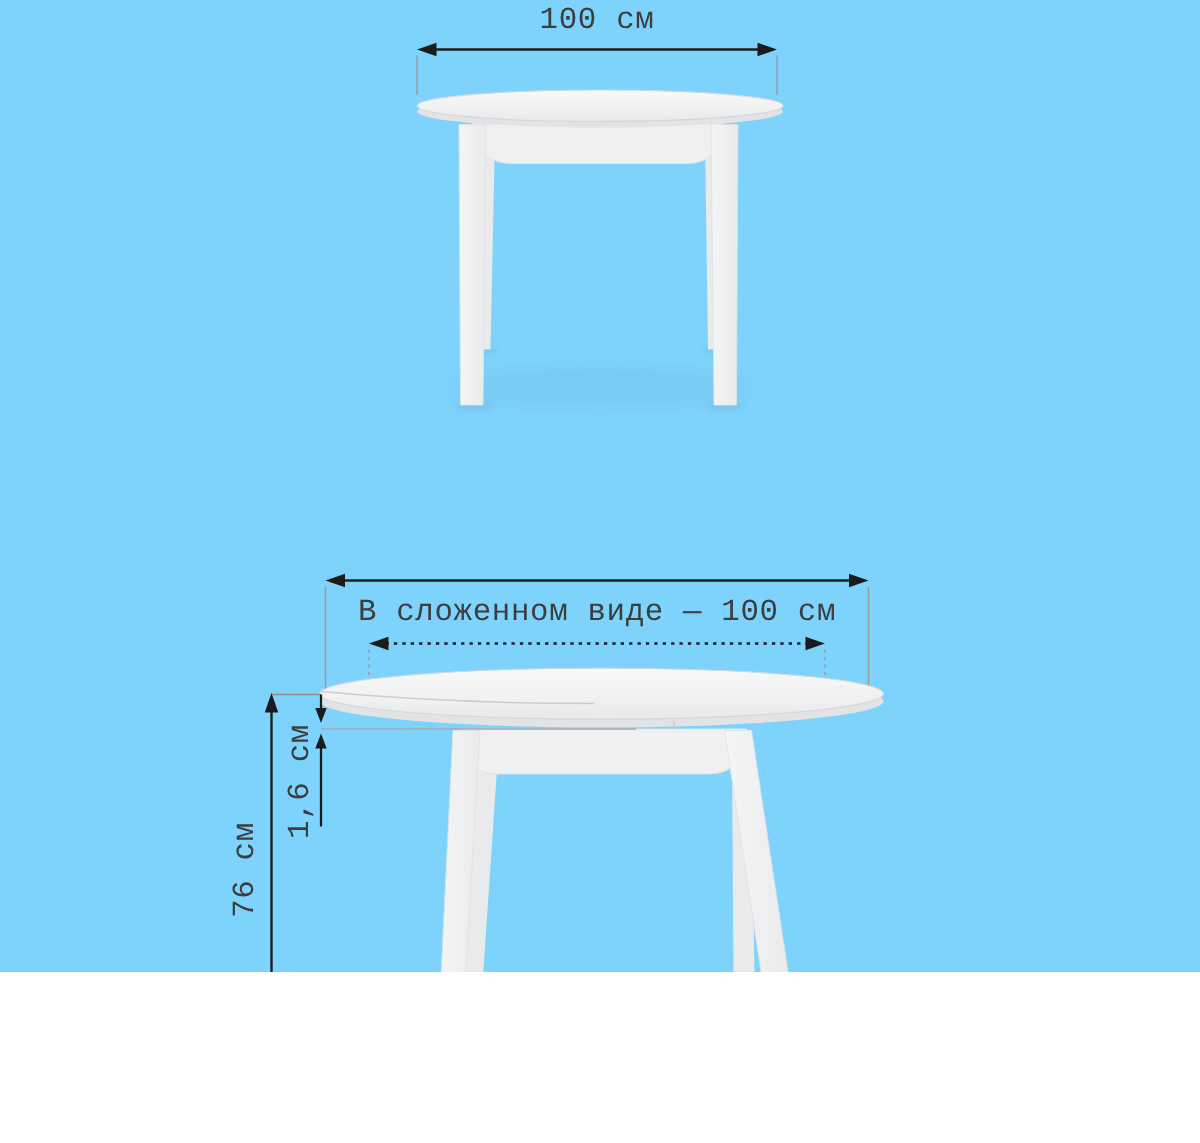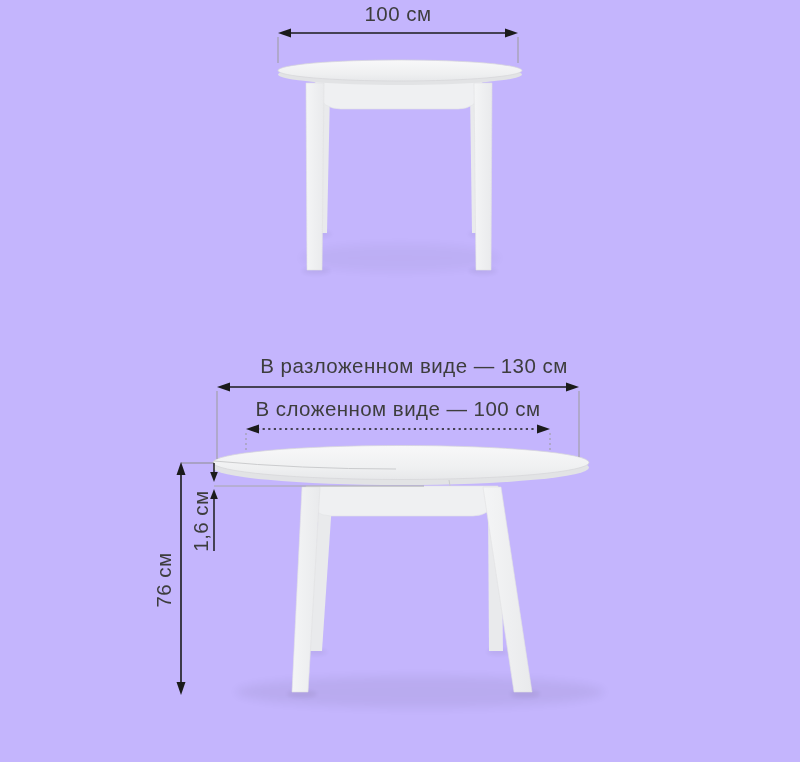--- a/index.html
+++ b/index.html
@@ -1,22 +1,22 @@
 <!DOCTYPE html>
 <html><head>
 <meta charset="utf-8">
 <style>
   html, body { margin: 0; padding: 0; background: #ffffff; }
   .canvas {
     position: relative;
     width: 800px;
-    height: 762px;
-    background: #c4b5fd;
+    height: 648px;
+    background: #7dd3fc;
     overflow: hidden;
-    font-family: Liberation Sans, sans-serif;
+    font-family: Liberation Mono, monospace;
   }
   .canvas svg { position: absolute; left: 0; top: 0; }
   .dim-label {
     position: absolute;
     transform: translate(-50%, -50%);
     font-size: 20.5px;
     letter-spacing: 0.45px;
     color: #3d3d3d;
     white-space: nowrap;
     user-select: none;
@@ -143,21 +143,20 @@
       <g>
         <line x1="181" y1="474" x2="181" y2="684" stroke="#1b1b1b" stroke-width="1.6"></line>
         <polygon points="181,462 176.5,475 185.5,475" fill="#1b1b1b"></polygon>
         <polygon points="181,695 176.5,682 185.5,682" fill="#1b1b1b"></polygon>
       </g>
     </g>
   </svg>
 
   <div class="dim-label" style="left:398px; top:14px;">100 см</div>
 
-  <div class="dim-label" style="left:414px; top:366px;">В разложенном виде — 130 см</div>
 
   <div class="dim-label" style="left:398px; top:409px;text-align:center;">В сложенном виде — 100 см</div>
 
   <div class="dim-label rot" style="left:201px; top:521px;">1,6 см</div>
 
   <div class="dim-label rot" style="left:164px; top:580px;">76 см</div>
 
 </div>
 
 </body></html>

